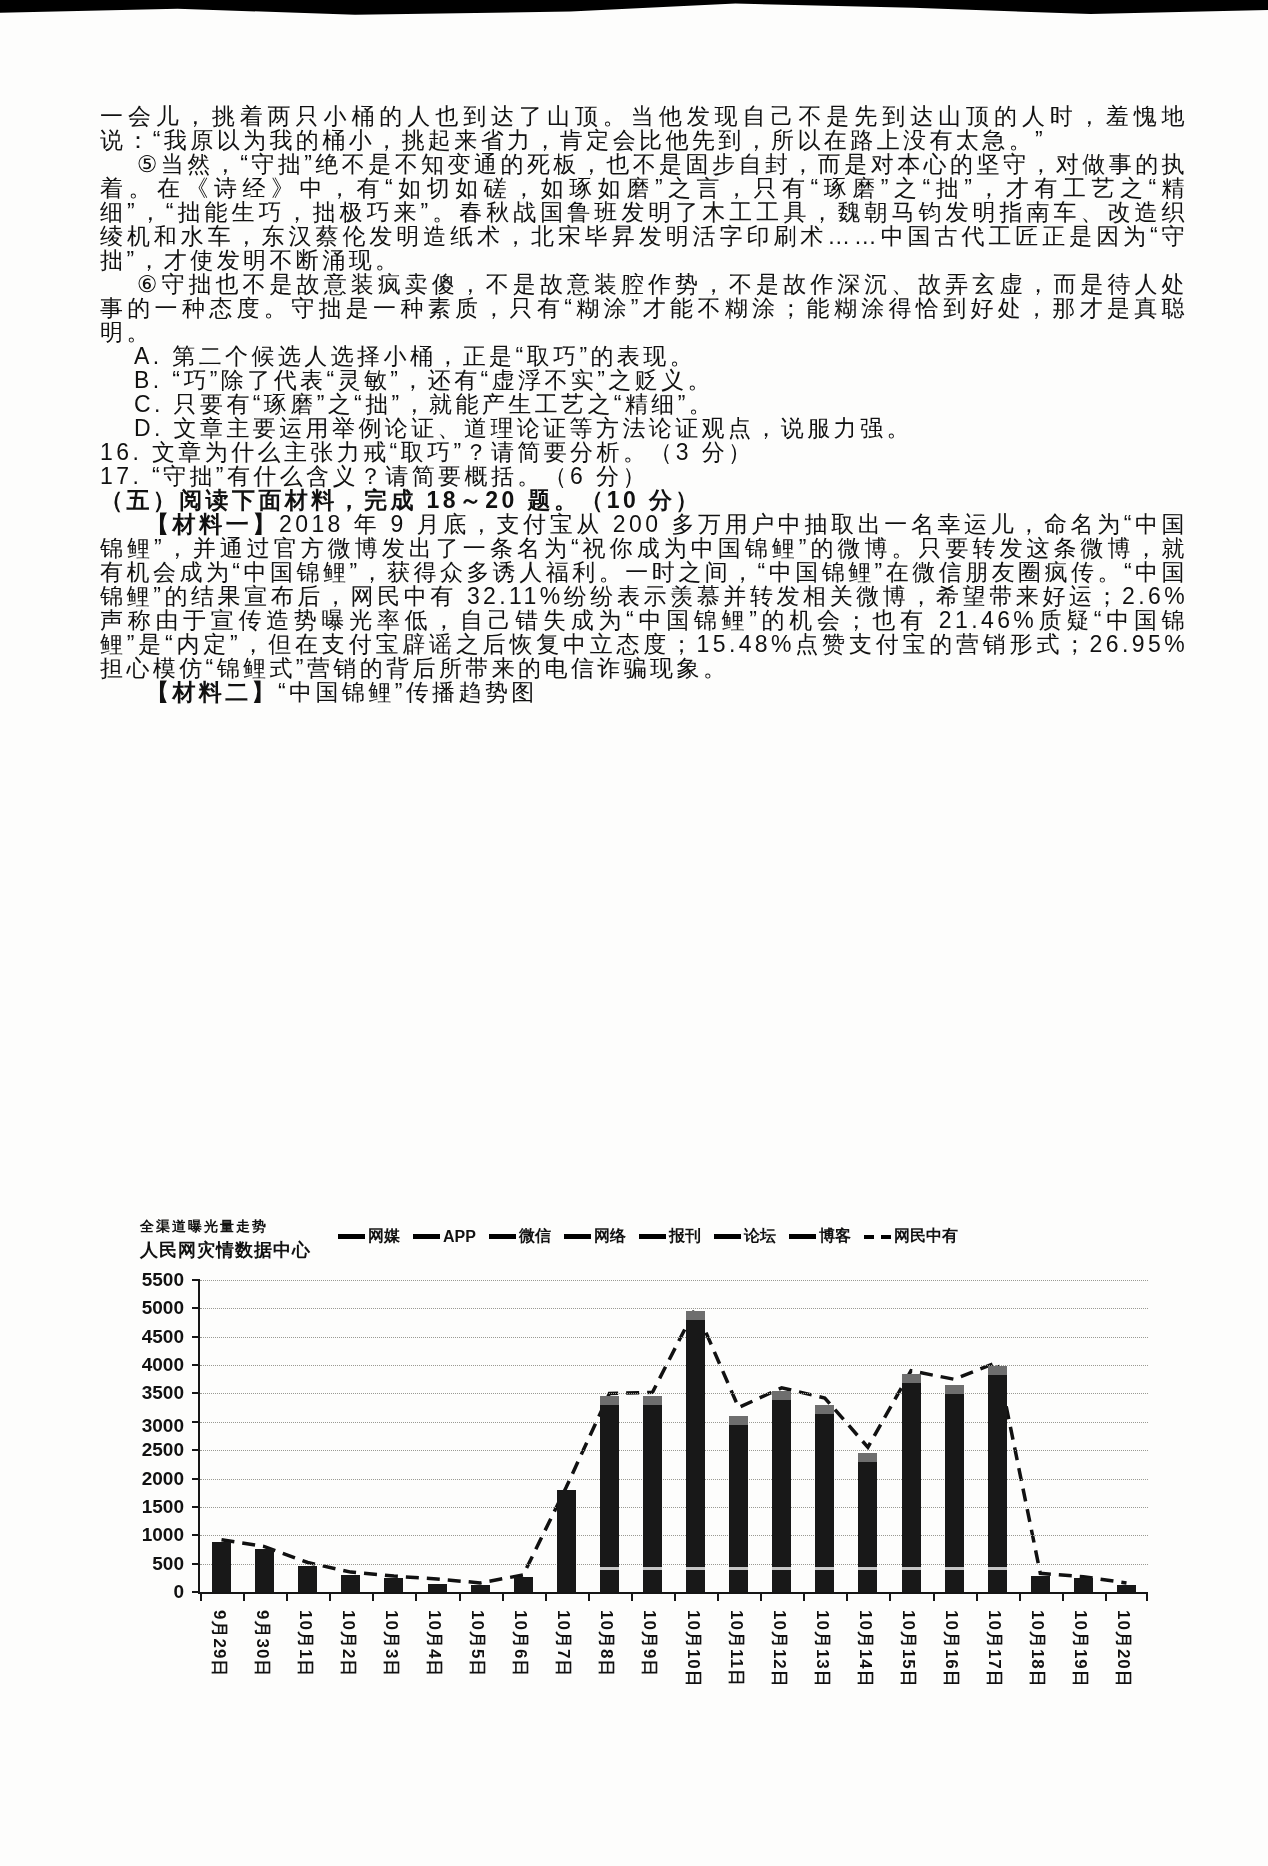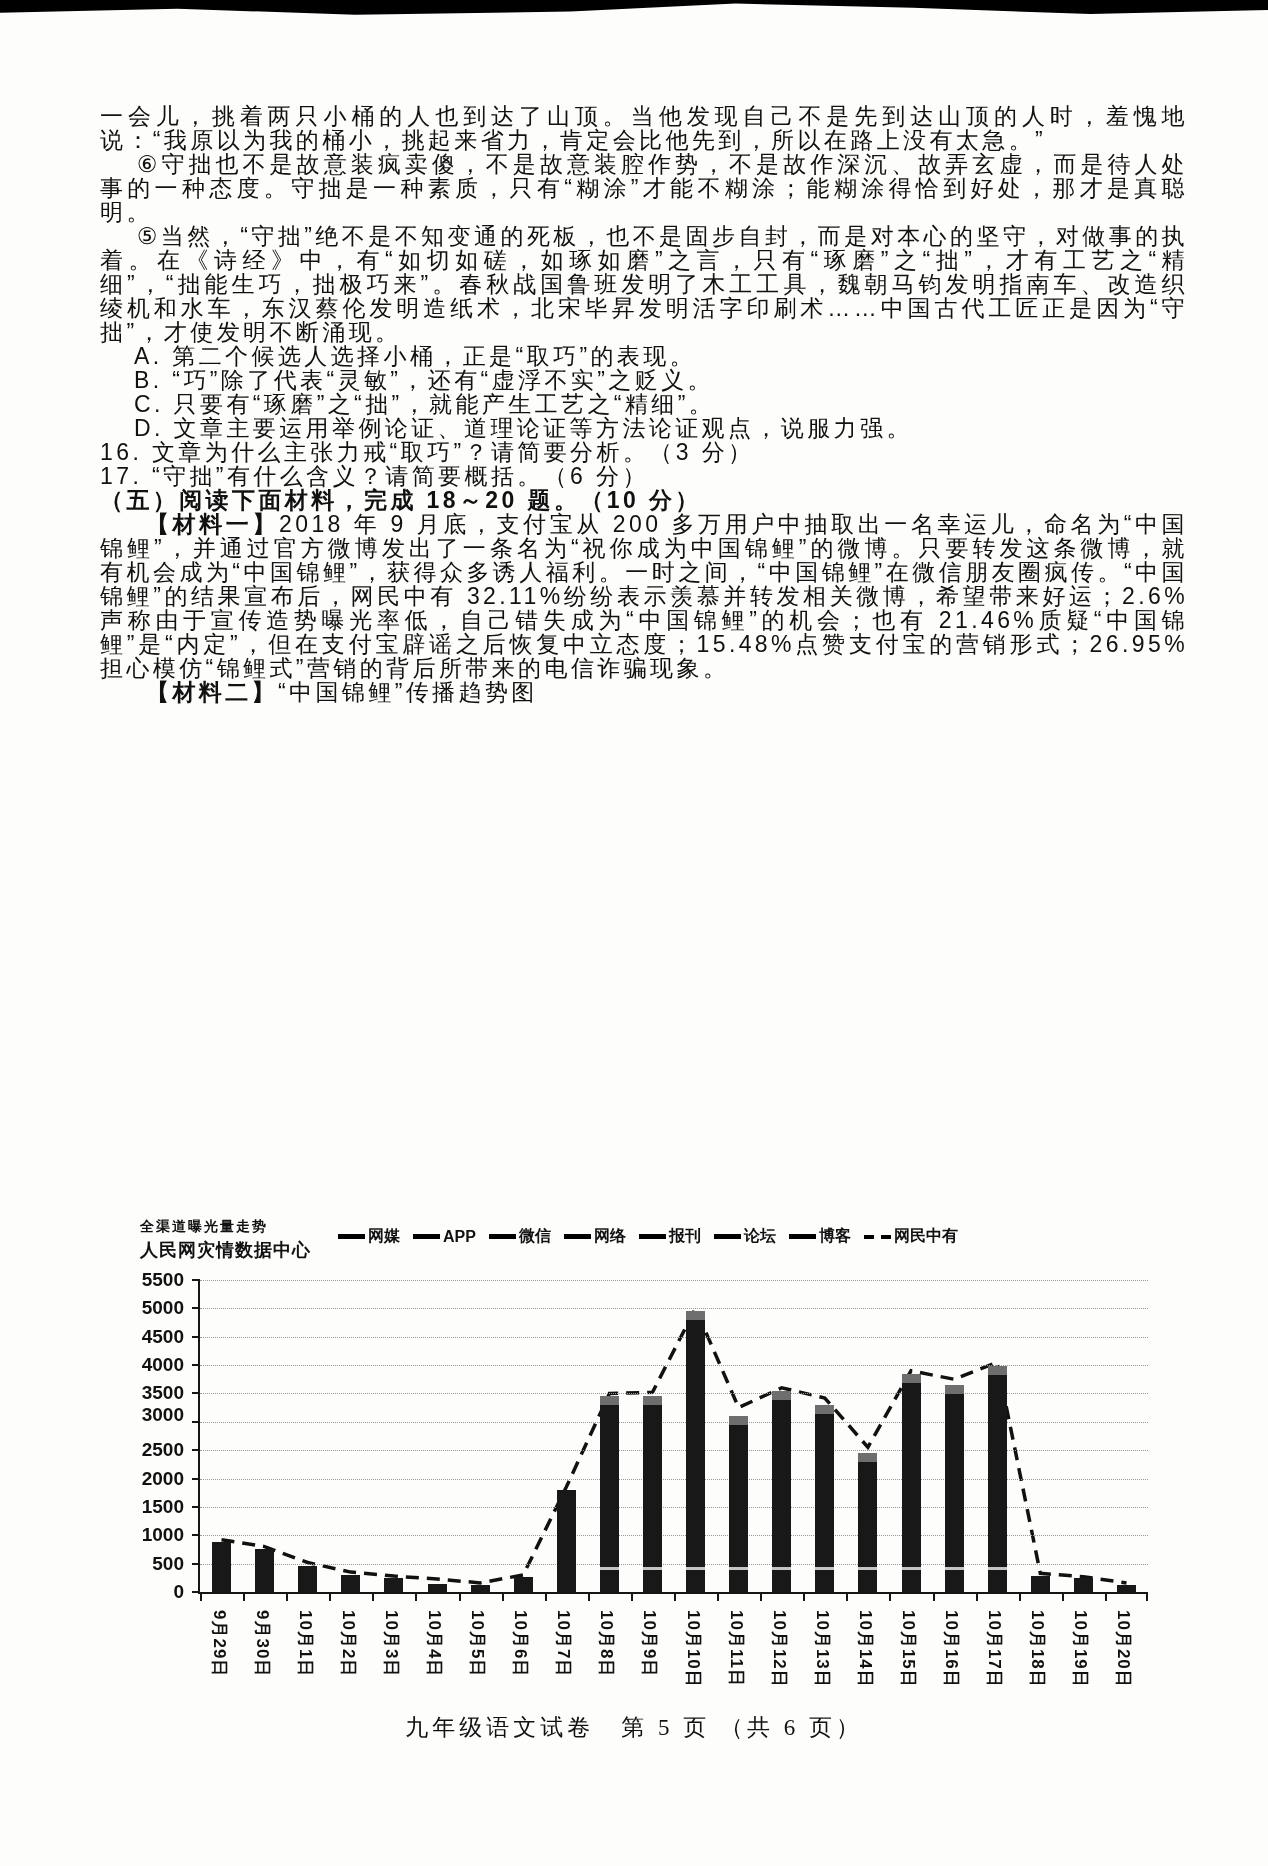--- a/index.html
+++ b/index.html
@@ -74,22 +74,22 @@
   }
 </style>
 </head>
 <body>
 
 <div class="page">
   <div class="scan-top"></div>
 
   <div class="content">
     <p>一会儿，挑着两只小桶的人也到达了山顶。当他发现自己不是先到达山顶的人时，羞愧地说：“我原以为我的桶小，挑起来省力，肯定会比他先到，所以在路上没有太急。”</p>
+    <p class="ind">⑤当然，“守拙”绝不是不知变通的死板，也不是固步自封，而是对本心的坚守，对做事的执着。在《诗经》中，有“如切如磋，如琢如磨”之言，只有“琢磨”之“拙”，才有工艺之“精细”，“拙能生巧，拙极巧来”。春秋战国鲁班发明了木工工具，魏朝马钧发明指南车、改造织绫机和水车，东汉蔡伦发明造纸术，北宋毕昇发明活字印刷术……中国古代工匠正是因为“守拙”，才使发明不断涌现。</p>
     <p class="ind">⑥守拙也不是故意装疯卖傻，不是故意装腔作势，不是故作深沉、故弄玄虚，而是待人处事的一种态度。守拙是一种素质，只有“糊涂”才能不糊涂；能糊涂得恰到好处，那才是真聪明。</p>
-    <p class="ind">⑤当然，“守拙”绝不是不知变通的死板，也不是固步自封，而是对本心的坚守，对做事的执着。在《诗经》中，有“如切如磋，如琢如磨”之言，只有“琢磨”之“拙”，才有工艺之“精细”，“拙能生巧，拙极巧来”。春秋战国鲁班发明了木工工具，魏朝马钧发明指南车、改造织绫机和水车，东汉蔡伦发明造纸术，北宋毕昇发明活字印刷术……中国古代工匠正是因为“守拙”，才使发明不断涌现。</p>
 
 
     <div class="opts">
       <p>A. 第二个候选人选择小桶，正是“取巧”的表现。</p>
       <p>B. “巧”除了代表“灵敏”，还有“虚浮不实”之贬义。</p>
       <p>C. 只要有“琢磨”之“拙”，就能产生工艺之“精细”。</p>
       <p>D. 文章主要运用举例论证、道理论证等方法论证观点，说服力强。</p>
     </div>
 
     <p>16. 文章为什么主张力戒“取巧”？请简要分析。（3 分）</p>
@@ -141,21 +141,21 @@
         </div>
     </div>
     <div class="plot-area" id="plot">
       <div class="yaxis" id="yaxis">
           <div class="ylab" style="top: 312px;">0</div>
           <div class="ylab" style="top: 283.636px;">500</div>
           <div class="ylab" style="top: 255.273px;">1000</div>
           <div class="ylab" style="top: 226.909px;">1500</div>
           <div class="ylab" style="top: 198.545px;">2000</div>
           <div class="ylab" style="top: 170.182px;">2500</div>
-          <div class="ylab" style="top: 135px;">3000</div>
+          <div class="ylab" style="top: 146px;">3000</div>
           <div class="ylab" style="top: 113.455px;">3500</div>
           <div class="ylab" style="top: 85.0909px;">4000</div>
           <div class="ylab" style="top: 56.7273px;">4500</div>
           <div class="ylab" style="top: 28.3636px;">5000</div>
           <div class="ylab" style="top: 0px;">5500</div>
         </div>
       <svg class="trendline" id="linesvg" width="948" height="312">
         <polyline id="lpoly" fill="none" stroke="#111" stroke-width="3.5" stroke-dasharray="13 8" points="21.5,259.8 64.6,266.6 107.7,282.5 150.8,292.1 193.9,296.1 237.0,299.0 280.1,302.9 323.2,295.0 366.3,207.1 409.4,113.5 452.5,112.3 495.5,28.4 538.6,127.6 581.7,107.8 624.8,118.0 667.9,167.3 711.0,90.8 754.1,99.3 797.2,82.3 840.3,293.3 883.4,296.7 926.5,302.9"></polyline>
       </svg>
       <div class="xlabels" id="xlabels">
@@ -246,14 +246,13 @@
         <div class="bar" style="left: 830.773px; height: 15.8836px;"></div>
         <div class="xtick" style="left: 818.727px;"></div>
         <div class="bar" style="left: 873.864px; height: 13.6145px;"></div>
         <div class="xtick" style="left: 861.818px;"></div>
         <div class="bar" style="left: 916.955px; height: 7.37455px;"></div>
         <div class="xtick" style="left: 904.909px;"></div>
         <div class="xtick" style="left: 946px;"></div>
       </div>
   </figure>
 
-  <div class="footer">九年级语文试卷　第 5 页 （共 6 页）</div>
 </div>
 
 </body></html>

